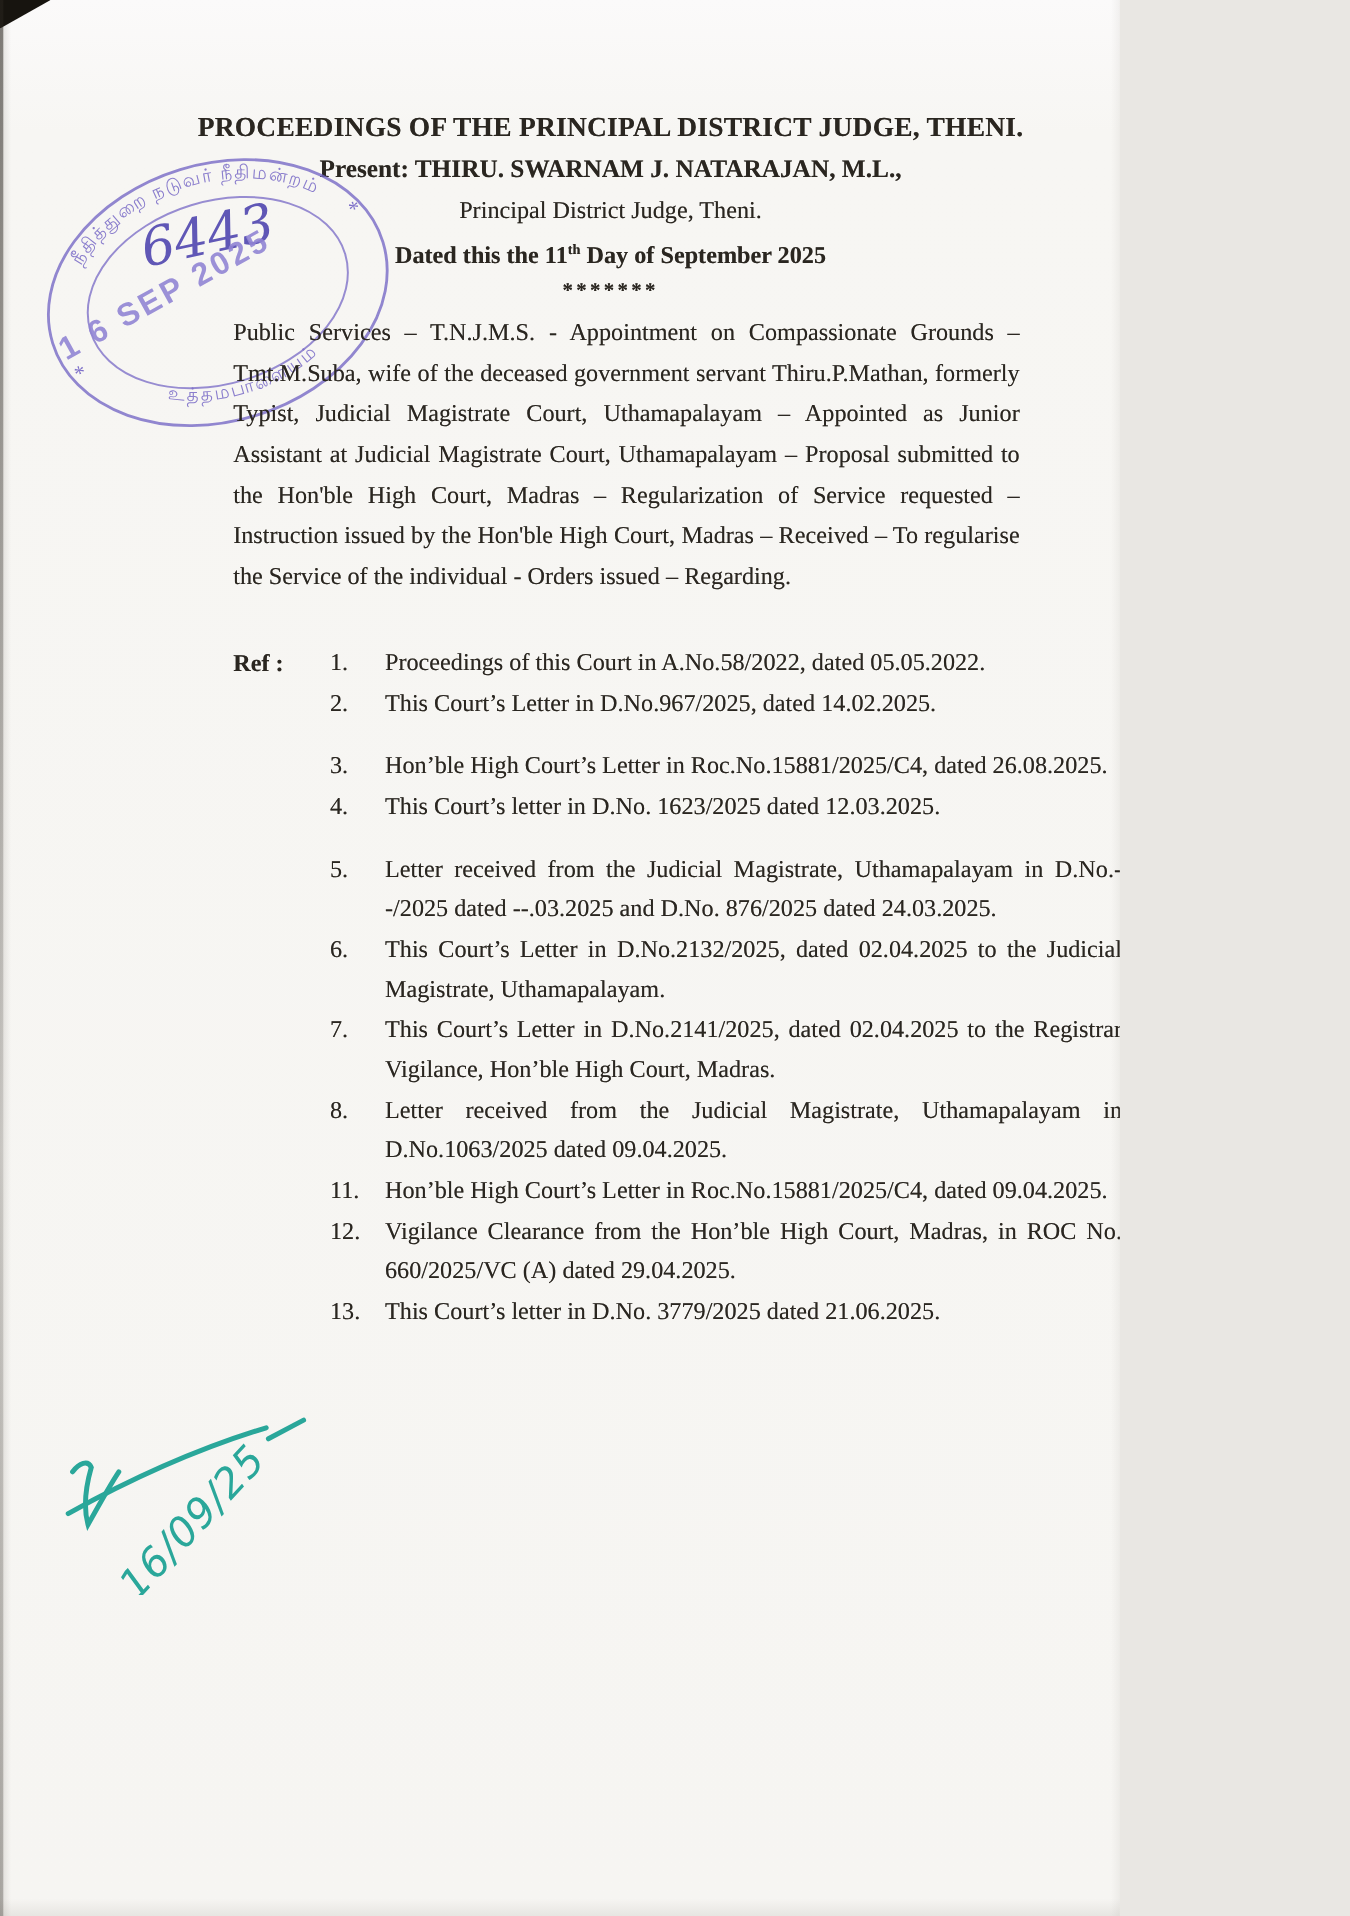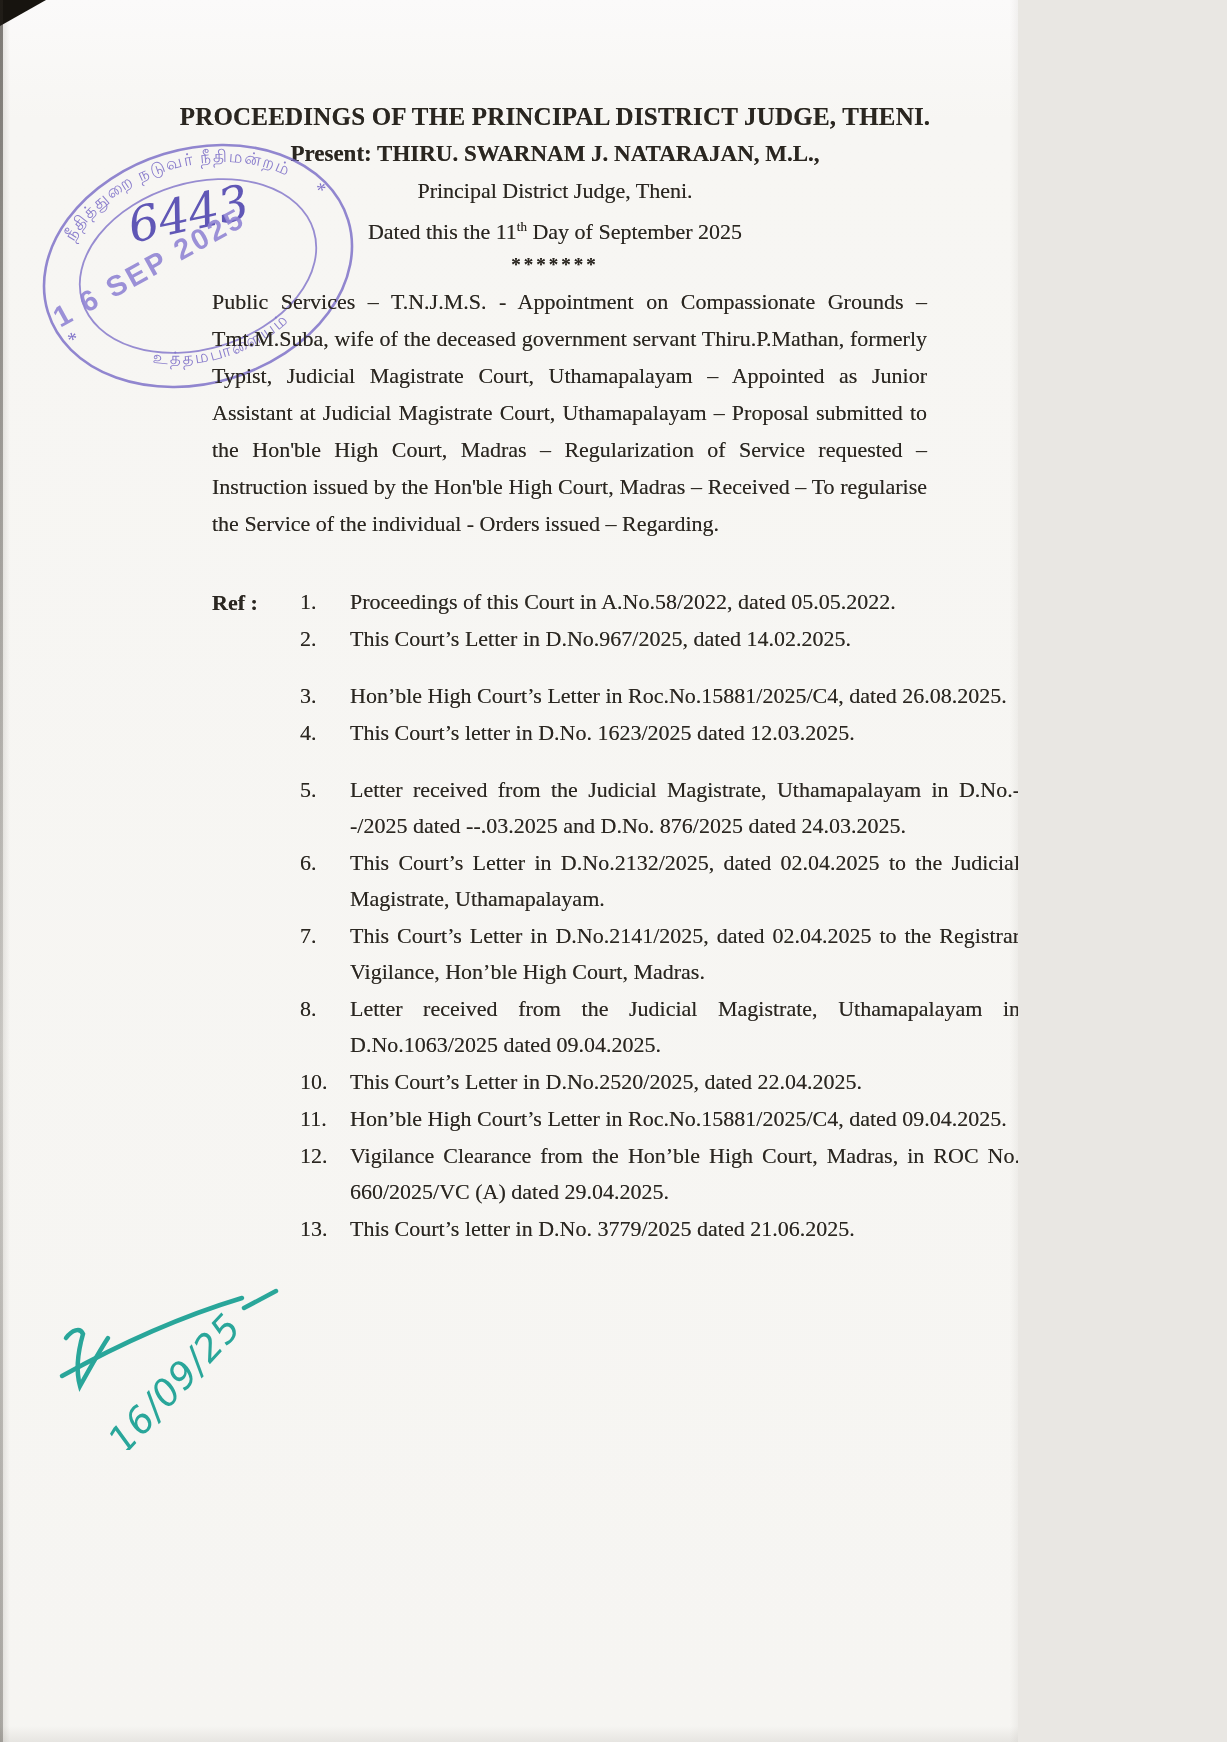--- a/index.html
+++ b/index.html
@@ -25,21 +25,21 @@
   .scan-left-line {
     position:absolute; left:0; top:0; width:3px; height:100%;
     background:linear-gradient(180deg, rgba(40,36,30,0.55), rgba(40,36,30,0.12) 60%, rgba(40,36,30,0.3));
   }
 
   
   .header { position:absolute; top:98px; left:150px; width:810px; text-align:center; }
   .header .title    { font-size:25px; font-weight:bold; line-height:37px; letter-spacing:0.2px; }
   .header .present  { font-size:23px; font-weight:bold; line-height:37px; }
   .header .designation { font-size:22px; font-weight:normal; line-height:37px; }
-  .header .dated    { font-size:22px; font-weight:normal; line-height:36px; }
+  .header .dated    { font-size:22px; font-weight:bold; line-height:36px; }
   .header .dated sup { font-size:13px; }
   .header .stars    { font-size:19px; font-weight:bold; line-height:30px; letter-spacing:3px; }
   .soft-ink { text-shadow:0 0 0.6px rgba(42,38,32,0.55); }
 
   
   .stamp { position:absolute; left:24px; top:118px; width:348px; height:296px; opacity:0.93; }
 
   
   .section { position:absolute; display:flex; font-size:22px; }
   .subject { top:283px; left:212px; width:810px; }
@@ -131,24 +131,20 @@
     <div class="ref-item">
       <span class="ref-num">7.</span>
       <span class="ref-text">This Court’s Letter in D.No.2141/2025, dated 02.04.2025 to the Registrar Vigilance, Hon’ble High Court, Madras.</span>
     </div>
 
     <div class="ref-item">
       <span class="ref-num">8.</span>
       <span class="ref-text">Letter received from the Judicial Magistrate, Uthamapalayam in D.No.1063/2025 dated 09.04.2025.</span>
     </div>
 
-    <div class="ref-item">
-      <span class="ref-num">10.</span>
-      <span class="ref-text">This Court’s Letter in D.No.2520/2025, dated 22.04.2025.</span>
-    </div>
 
     <div class="ref-item">
       <span class="ref-num">11.</span>
       <span class="ref-text">Hon’ble High Court’s Letter in Roc.No.15881/2025/C4, dated 09.04.2025.</span>
     </div>
 
     <div class="ref-item">
       <span class="ref-num">12.</span>
       <span class="ref-text">Vigilance Clearance from the Hon’ble High Court, Madras, in ROC No. 660/2025/VC (A) dated 29.04.2025.</span>
     </div>

